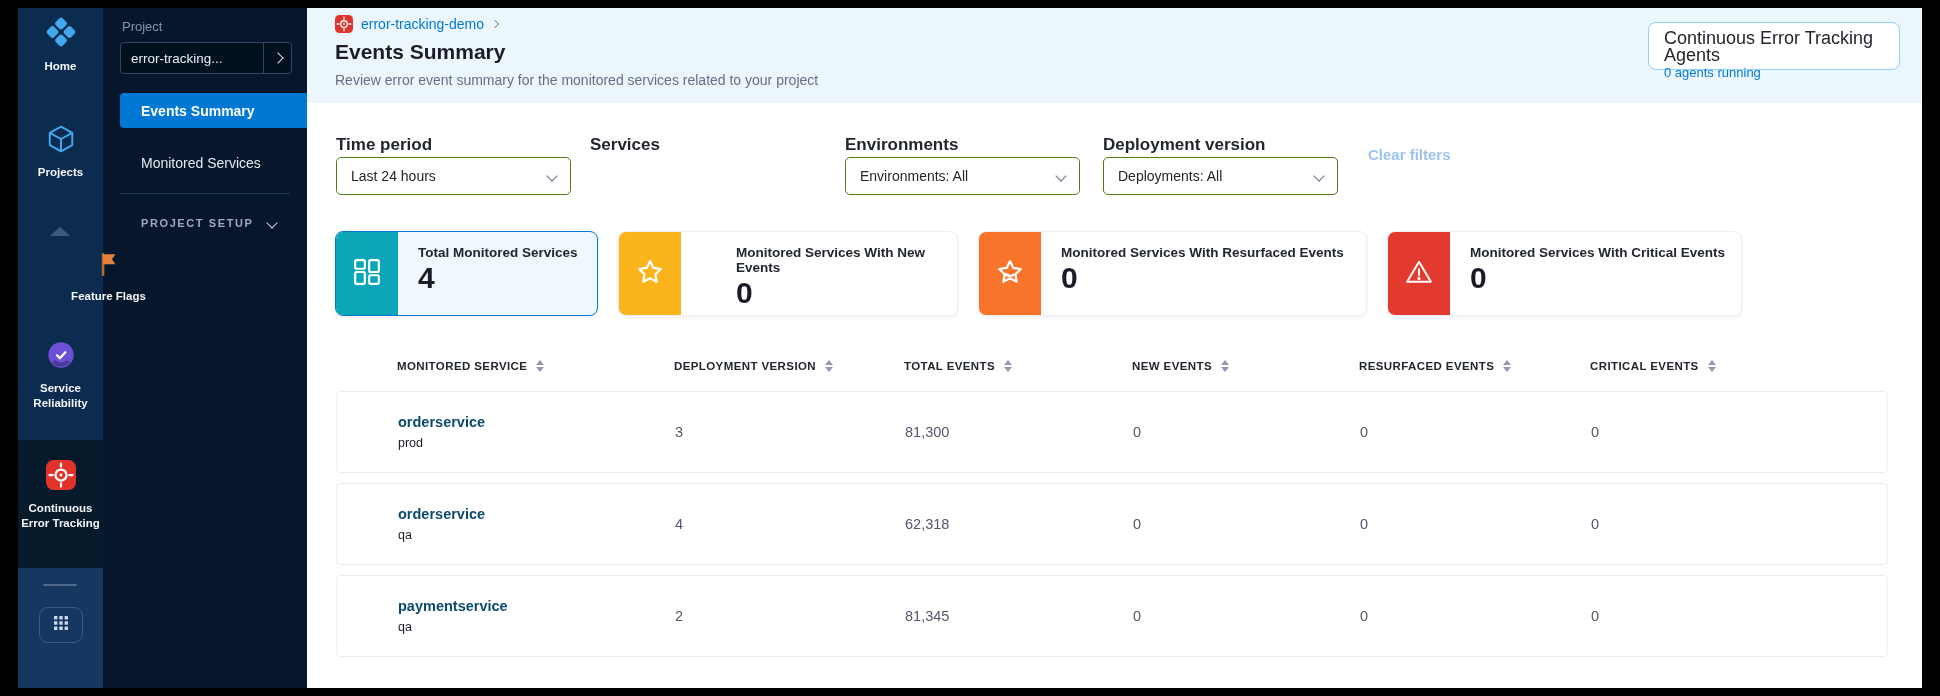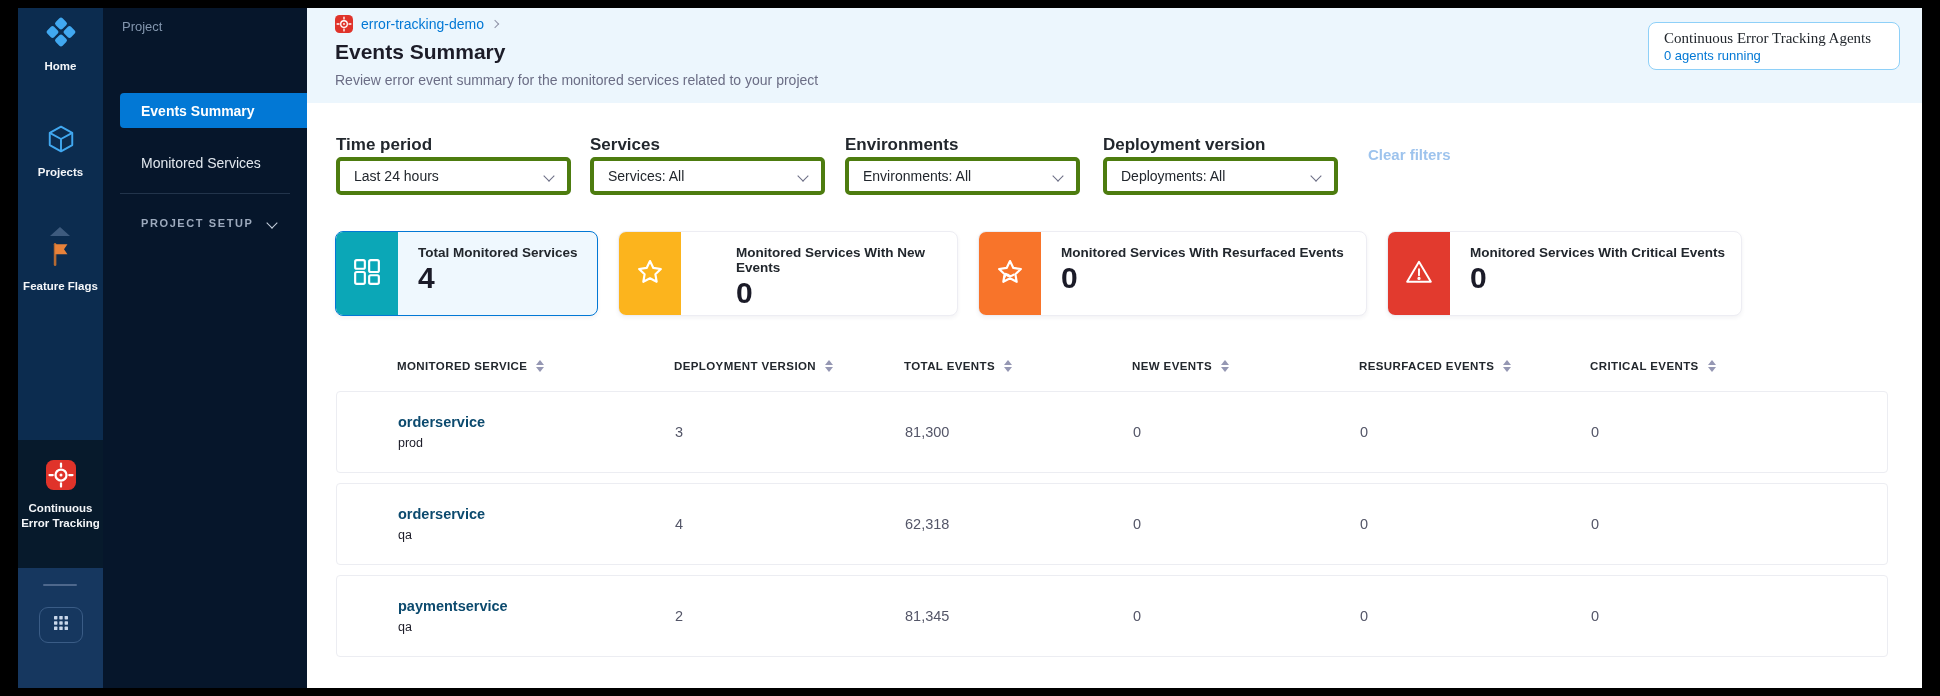--- a/index.html
+++ b/index.html
@@ -36,26 +36,26 @@
   .chev.blue-gray{border-color:#9093A7;}
 
   
   .main{position:absolute;left:289px;top:0;right:0;height:100%;background:#fff;}
   .hdr{position:absolute;top:0;left:0;right:0;height:95px;background:#ECF6FD;}
   .crumb{position:absolute;left:28px;top:7px;display:flex;align-items:center;gap:8px;}
   .crumb .link{font-size:14px;color:#0278D5;cursor:pointer;}
   .page-title{position:absolute;left:28px;top:32px;font-size:21px;font-weight:700;color:#1C1C28;}
   .page-sub{position:absolute;left:28px;top:64px;font-size:14px;color:#6B6D85;}
   .agents-box{position:absolute;left:1341px;top:14px;width:252px;height:48px;background:#fff;border:1px solid #8ED0F8;border-radius:8px;box-sizing:border-box;padding:7px 0 0 15px;}
-  .agents-box .l1{font-size:15px;color:#22272D;line-height:17px;font-family:Liberation Serif, serif;}
+  .agents-box .l1{font-size:18px;color:#22272D;line-height:17px;}
   .agents-box .l2{font-size:13px;color:#0278D5;line-height:17px;cursor:pointer;}
 
   
   .f-label{position:absolute;top:127px;font-size:17px;font-weight:600;color:#22272D;}
-  .dropdown{position:absolute;top:149px;width:235px;height:38px;border:4px solid #4d7c0f;border-radius:5px;background:#fff;display:flex;align-items:center;box-sizing:border-box;padding:0 14px;cursor:pointer;}
+  .dropdown{position:absolute;top:149px;width:235px;height:38px;border:1px solid #4d7c0f;border-radius:5px;background:#fff;display:flex;align-items:center;box-sizing:border-box;padding:0 14px;cursor:pointer;}
   .dropdown .val{flex:1;font-size:14px;color:#22272D;}
   .clear-filters{position:absolute;left:1061px;top:138px;font-size:15px;font-weight:700;color:#9DC3ED;cursor:pointer;}
 
   
   .card{position:absolute;top:223px;height:85px;background:#fff;border:1px solid #EDEDF3;border-radius:8px;box-sizing:border-box;display:flex;box-shadow:0 2px 4px rgba(40,41,61,.06);cursor:pointer;}
   .card.active{background:#EFF8FE;border:1px solid #0278D5;}
   .card .ic{width:62px;border-radius:7px 0 0 7px;display:flex;align-items:center;justify-content:center;flex:none;}
   .card .ic.teal{background:#0BA7B7;}
   .card .ic.yellow{background:#FCB41D;}
   .card .ic.orange{background:#F8742A;}
@@ -80,20 +80,26 @@
   .t-row .env{font-size:12.5px;color:#1C1C28;}
   .t-row .val{font-size:14.5px;color:#545668;}
 </style>
 </head>
 <body>
 
 <div class="window">
 
   <div class="proj-sb">
     <div class="proj-label">Project</div>
+    <div class="proj-select">
+      <span class="txt">error-tracking...</span>
+      <span class="btn">
+          <span class="chev right"></span>
+        </span>
+    </div>
     <div class="nav-item active" style="top:85px;">
       <span>Events Summary</span>
     </div>
     <div class="nav-item" style="top:137px;">
       <span>Monitored Services</span>
     </div>
     <div class="sb-divider"></div>
     <div class="setup-row">
       <span class="t">PROJECT SETUP</span>
       <span class="chev light"></span>
@@ -123,30 +129,41 @@
         <svg width="30" height="30" viewBox="0 0 28 28" fill="none" stroke="#41A8F0" stroke-width="1.8" stroke-linejoin="round">
             <path d="M14 2.5l10.5 5.8v11.4L14 25.5 3.5 19.7V8.3z"></path>
             <path d="M3.5 8.3L14 14l10.5-5.7M14 14v11.5"></path>
           </svg>
       </span>
       <span class="lab">Projects</span>
     </div>
 
     <div class="chev-up"></div>
 
-    <div class="mod-item" style="top:232px;">
+    <div class="mod-item" style="top:242px;padding-left:48px;">
       <span>
         <svg width="28" height="28" viewBox="0 0 26 26">
             <path d="M7.5 23V4" stroke="#B56A33" stroke-width="2.4" stroke-linecap="round"></path>
             <path d="M7.5 4h11.5l-3.2 4.6 3.2 4.6H7.5z" fill="#E8823A"></path>
           </svg>
       </span>
       <span class="lab">Feature Flags</span>
     </div>
 
+    <div class="mod-item" style="top:332px;">
+      <span>
+        <svg width="30" height="30" viewBox="0 0 26 26">
+            <circle cx="13" cy="13" r="11" fill="#6C50D6"></circle>
+            <path d="M5 19.5a11 11 0 0 0 16 0L13 13z" fill="#4A3A99"></path>
+            <circle cx="13" cy="13" r="6.5" fill="#6C50D6"></circle>
+            <path d="M9.5 13.2l2.5 2.6 4.8-5.2" stroke="#fff" stroke-width="2" fill="none" stroke-linecap="round" stroke-linejoin="round"></path>
+          </svg>
+      </span>
+      <span class="lab">Service Reliability</span>
+    </div>
 
     <div class="mod-item" style="top:452px;">
       <span>
         <svg width="30" height="30" viewBox="0 0 24 24">
             <rect width="24" height="24" rx="6" fill="#E0332A"></rect>
             <circle cx="12" cy="12" r="4.4" stroke="#fff" stroke-width="1.8" fill="none"></circle>
             <circle cx="12" cy="12" r="1.2" fill="#fff"></circle>
             <path d="M12 2.8v2.6M12 18.6v2.6M2.8 12h2.6M18.6 12h2.6" stroke="#fff" stroke-width="1.8" stroke-linecap="round"></path>
           </svg>
       </span>
@@ -195,24 +212,20 @@
 
     <div class="f-label" style="left:29px;">Time period</div>
     <div class="f-label" style="left:283px;">Services</div>
     <div class="f-label" style="left:538px;">Environments</div>
     <div class="f-label" style="left:796px;">Deployment version</div>
 
     <div class="dropdown" style="left:29px;">
       <span class="val">Last 24 hours</span>
       <span class="chev"></span>
     </div>
-    <div class="dropdown" style="left:283px;">
-      <span class="val">Services: All</span>
-      <span class="chev"></span>
-    </div>
     <div class="dropdown" style="left:538px;">
       <span class="val">Environments: All</span>
       <span class="chev"></span>
     </div>
     <div class="dropdown" style="left:796px;">
       <span class="val">Deployments: All</span>
       <span class="chev"></span>
     </div>
     <div class="clear-filters">Clear filters</div>
 

